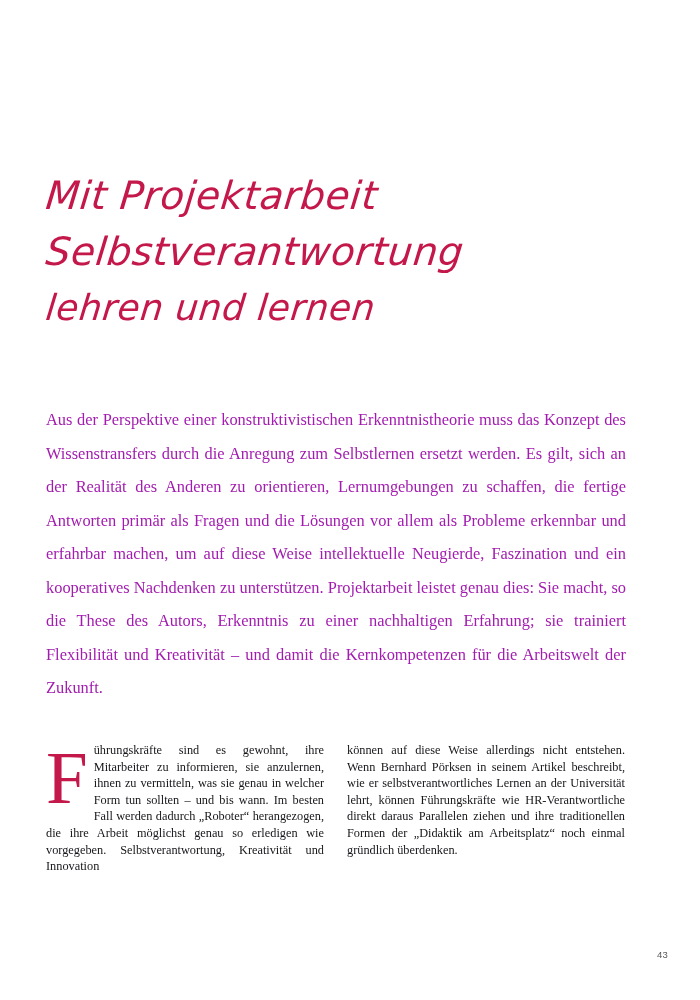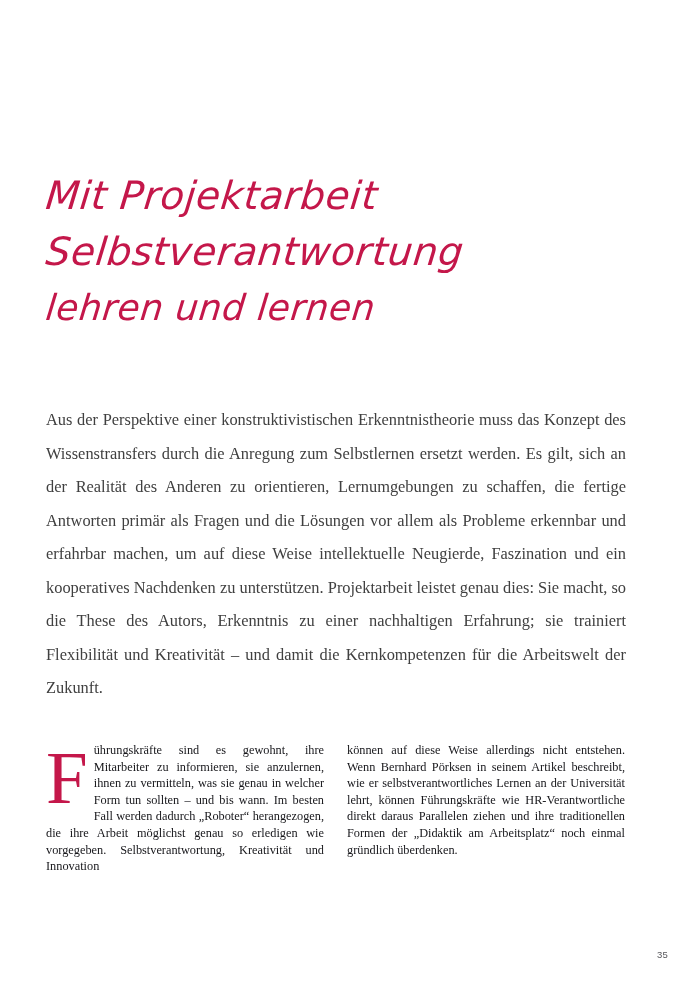--- a/index.html
+++ b/index.html
@@ -53,21 +53,21 @@
   .lead {
     position: absolute;
     left: 46px;
     top: 387px;
     width: 580px;
     font-family: "Liberation Serif", "DejaVu Serif", serif;
     font-size: 16.4px;
     line-height: 33.5px;
     text-align: justify;
     text-justify: inter-word;
-    color: #404040;
+    color: #a21caf;
     hyphens: manual;
   }
 
   
   .body-columns {
     position: absolute;
     left: 46px;
     top: 742px;
     width: 580px;
     display: flex;
@@ -120,15 +120,15 @@
 
   <div class="body-columns">
     <div class="col col-left">
       <span class="dropcap">F</span><span>ührungskräfte sind es gewohnt, ihre Mitarbeiter zu informieren, sie anzulernen, ihnen zu vermitteln, was sie genau in welcher Form tun sollten – und bis wann. Im besten Fall werden dadurch „Roboter“ herangezogen, die ihre Arbeit möglichst genau so erledigen wie vorgegeben. Selbstverantwortung, Kreativität und Innovation</span>
     </div>
     <div class="col col-right">
       <span>können auf diese Weise allerdings nicht entstehen. Wenn Bernhard Pörksen in seinem Artikel beschreibt, wie er selbstverantwortliches Lernen an der Universität lehrt, können Führungskräfte wie HR-Verantwortliche direkt daraus Parallelen ziehen und ihre traditionellen Formen der „Didaktik am Arbeitsplatz“ noch einmal gründlich überdenken.</span>
     </div>
   </div>
 
-  <div class="folio">35</div>
+  <div class="folio">43</div>
 
 </div>
 
 </body></html>

